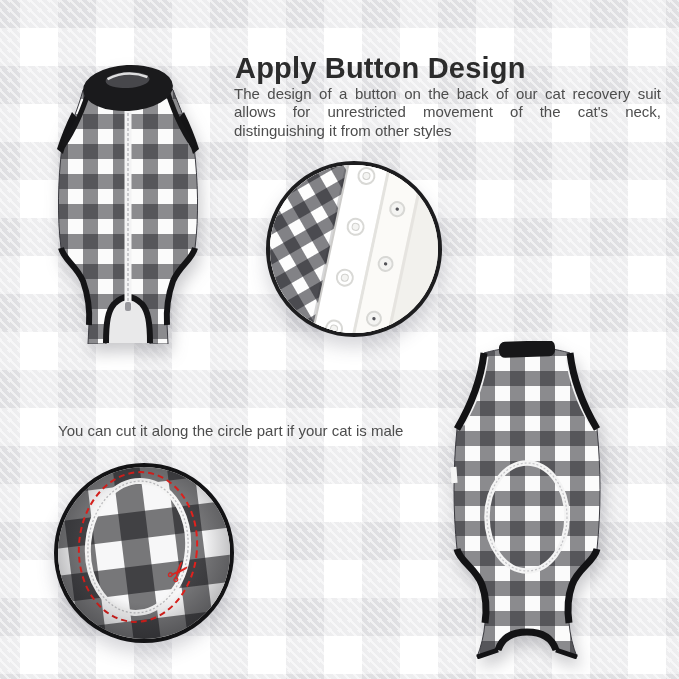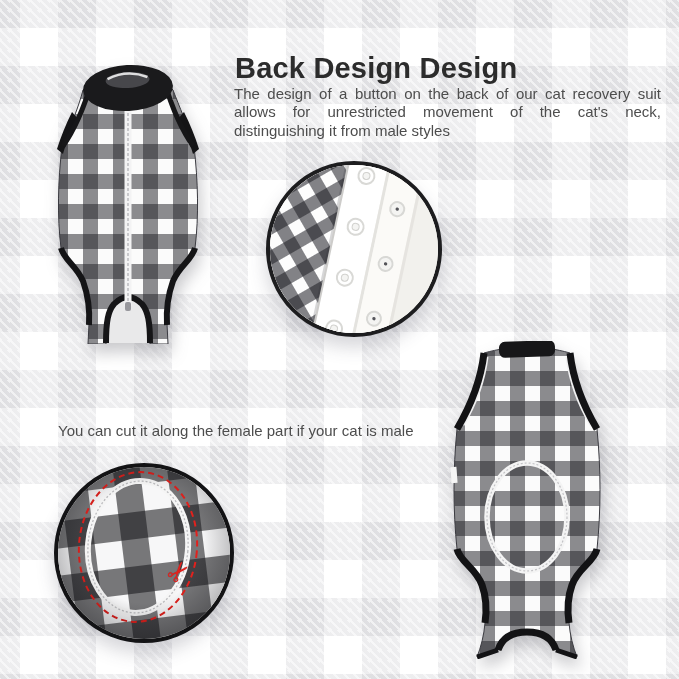--- a/index.html
+++ b/index.html
@@ -97,22 +97,22 @@
     <line x1="75" y1="54" x2="75" y2="250" stroke="#b7b7bc" stroke-width="1.4" stroke-dasharray="3 2"></line>
     <rect x="72" y="248" width="6" height="9" rx="2" fill="#97979c"></rect>
 
     <g transform="rotate(-3 75 34)">
       <ellipse cx="75" cy="34" rx="45" ry="23" fill="#1a1a1c"></ellipse>
       <ellipse cx="75" cy="26" rx="22" ry="8" fill="#47474b"></ellipse>
       <path d="M55,24 Q75,15 95,24" fill="none" stroke="#dededf" stroke-width="2.5"></path>
     </g>
   </svg>
 
-  <div class="abs headline" style="left:235px; top:52px;">Back Design Design</div>
-  <div class="abs bodycopy justified" style="left:234px; top:85px; width:427px;">The design of a button on the back of our cat recovery suit allows for unrestricted movement of the cat's neck, distinguishing it from male styles</div>
+  <div class="abs headline" style="left:235px; top:52px;">Apply Button Design</div>
+  <div class="abs bodycopy justified" style="left:234px; top:85px; width:427px;">The design of a button on the back of our cat recovery suit allows for unrestricted movement of the cat's neck, distinguishing it from other styles</div>
 
   <div class="detail-circle" id="button-detail">
     <svg width="168" height="168" viewBox="0 0 168 168">
       <defs>
         <pattern id="gingS" width="26" height="26" patternUnits="userSpaceOnUse" patternTransform="rotate(-42)">
           <rect width="26" height="26" fill="#fdfdfd"></rect>
           <rect width="13" height="26" fill="rgba(30,30,36,0.55)"></rect>
           <rect width="26" height="13" fill="rgba(30,30,36,0.55)"></rect>
         </pattern>
       </defs>
@@ -141,21 +141,21 @@
           <circle cx="118" cy="36" r="1.7" fill="#55555a"></circle>
           <circle cx="118" cy="92" r="7" fill="#f4f4f2" stroke="#d8d8d5" stroke-width="2"></circle>
           <circle cx="118" cy="92" r="1.7" fill="#55555a"></circle>
           <circle cx="118" cy="148" r="7" fill="#f4f4f2" stroke="#d8d8d5" stroke-width="2"></circle>
           <circle cx="118" cy="148" r="1.7" fill="#55555a"></circle>
         </g>
       </g>
     </svg>
   </div>
 
-  <div class="abs bodycopy oneline" style="left:58px; top:422px;">You can cut it along the female part if your cat is male</div>
+  <div class="abs bodycopy oneline" style="left:58px; top:422px;">You can cut it along the circle part if your cat is male</div>
 
   <div class="detail-circle" id="cut-detail">
     <svg width="172" height="172" viewBox="0 0 172 172">
       <defs>
         <pattern id="gingL" width="54" height="54" patternUnits="userSpaceOnUse" patternTransform="rotate(-7)">
           <rect width="54" height="54" fill="#f7f7f8"></rect>
           <rect width="27" height="54" fill="rgba(25,25,30,0.58)"></rect>
           <rect width="54" height="27" fill="rgba(25,25,30,0.58)"></rect>
         </pattern>
         <radialGradient id="vig" cx="50%" cy="45%" r="62%">

